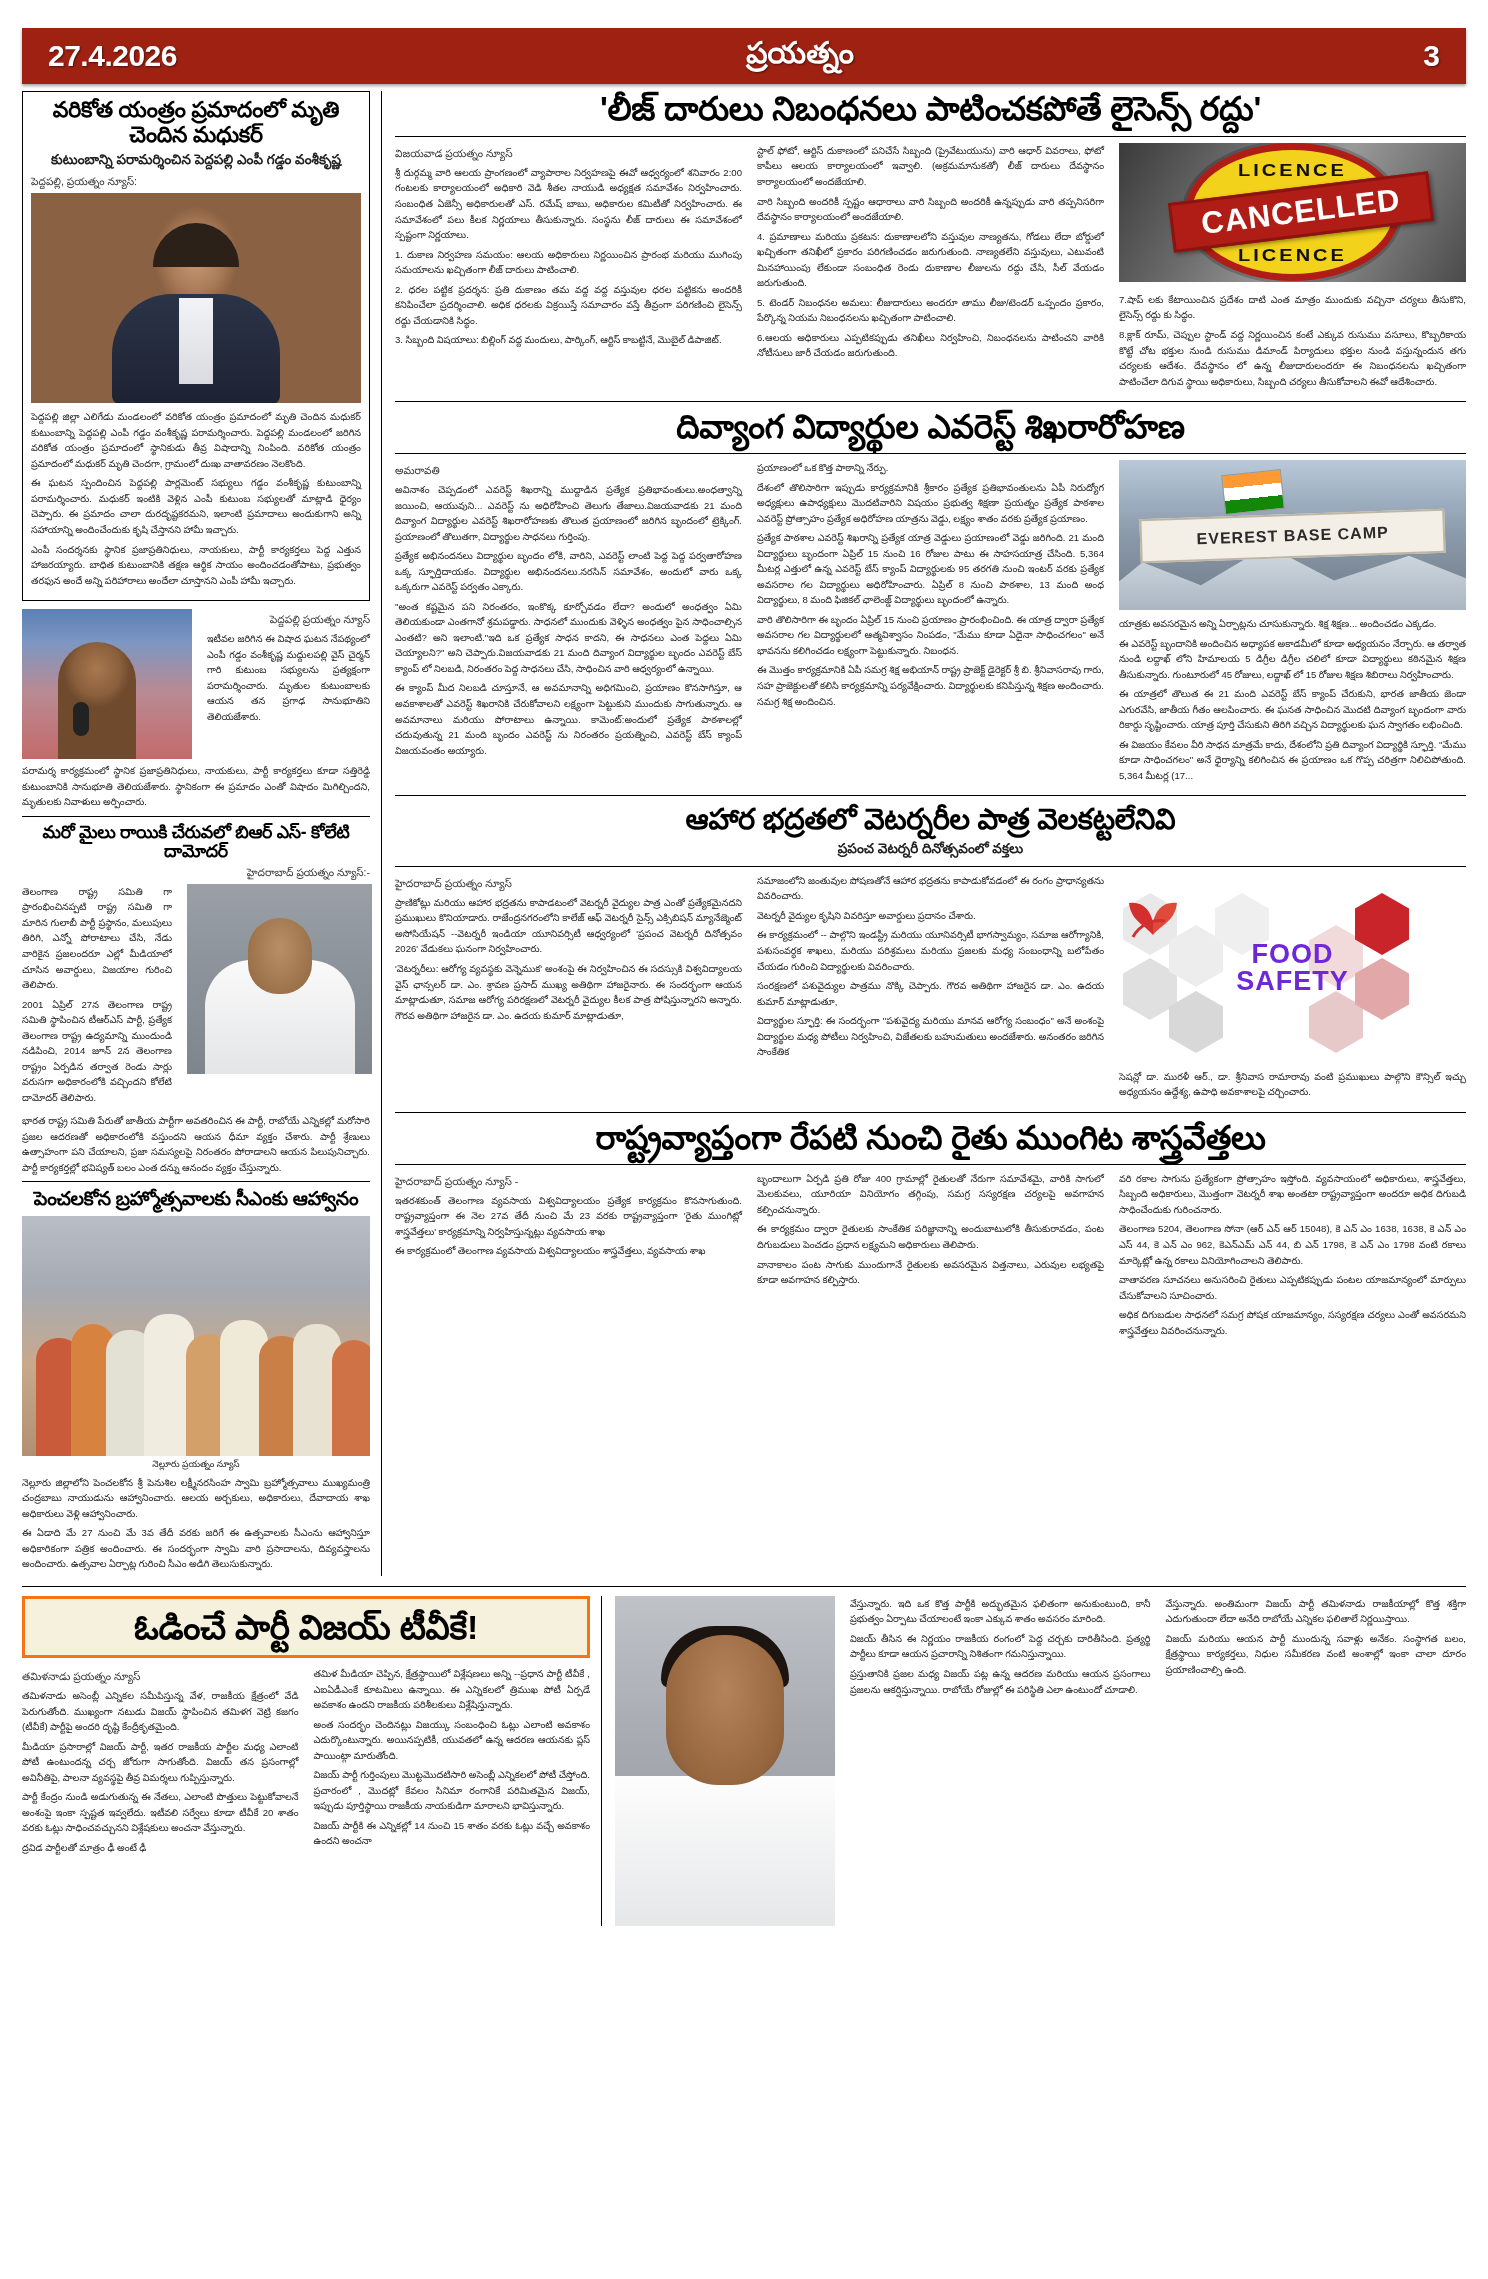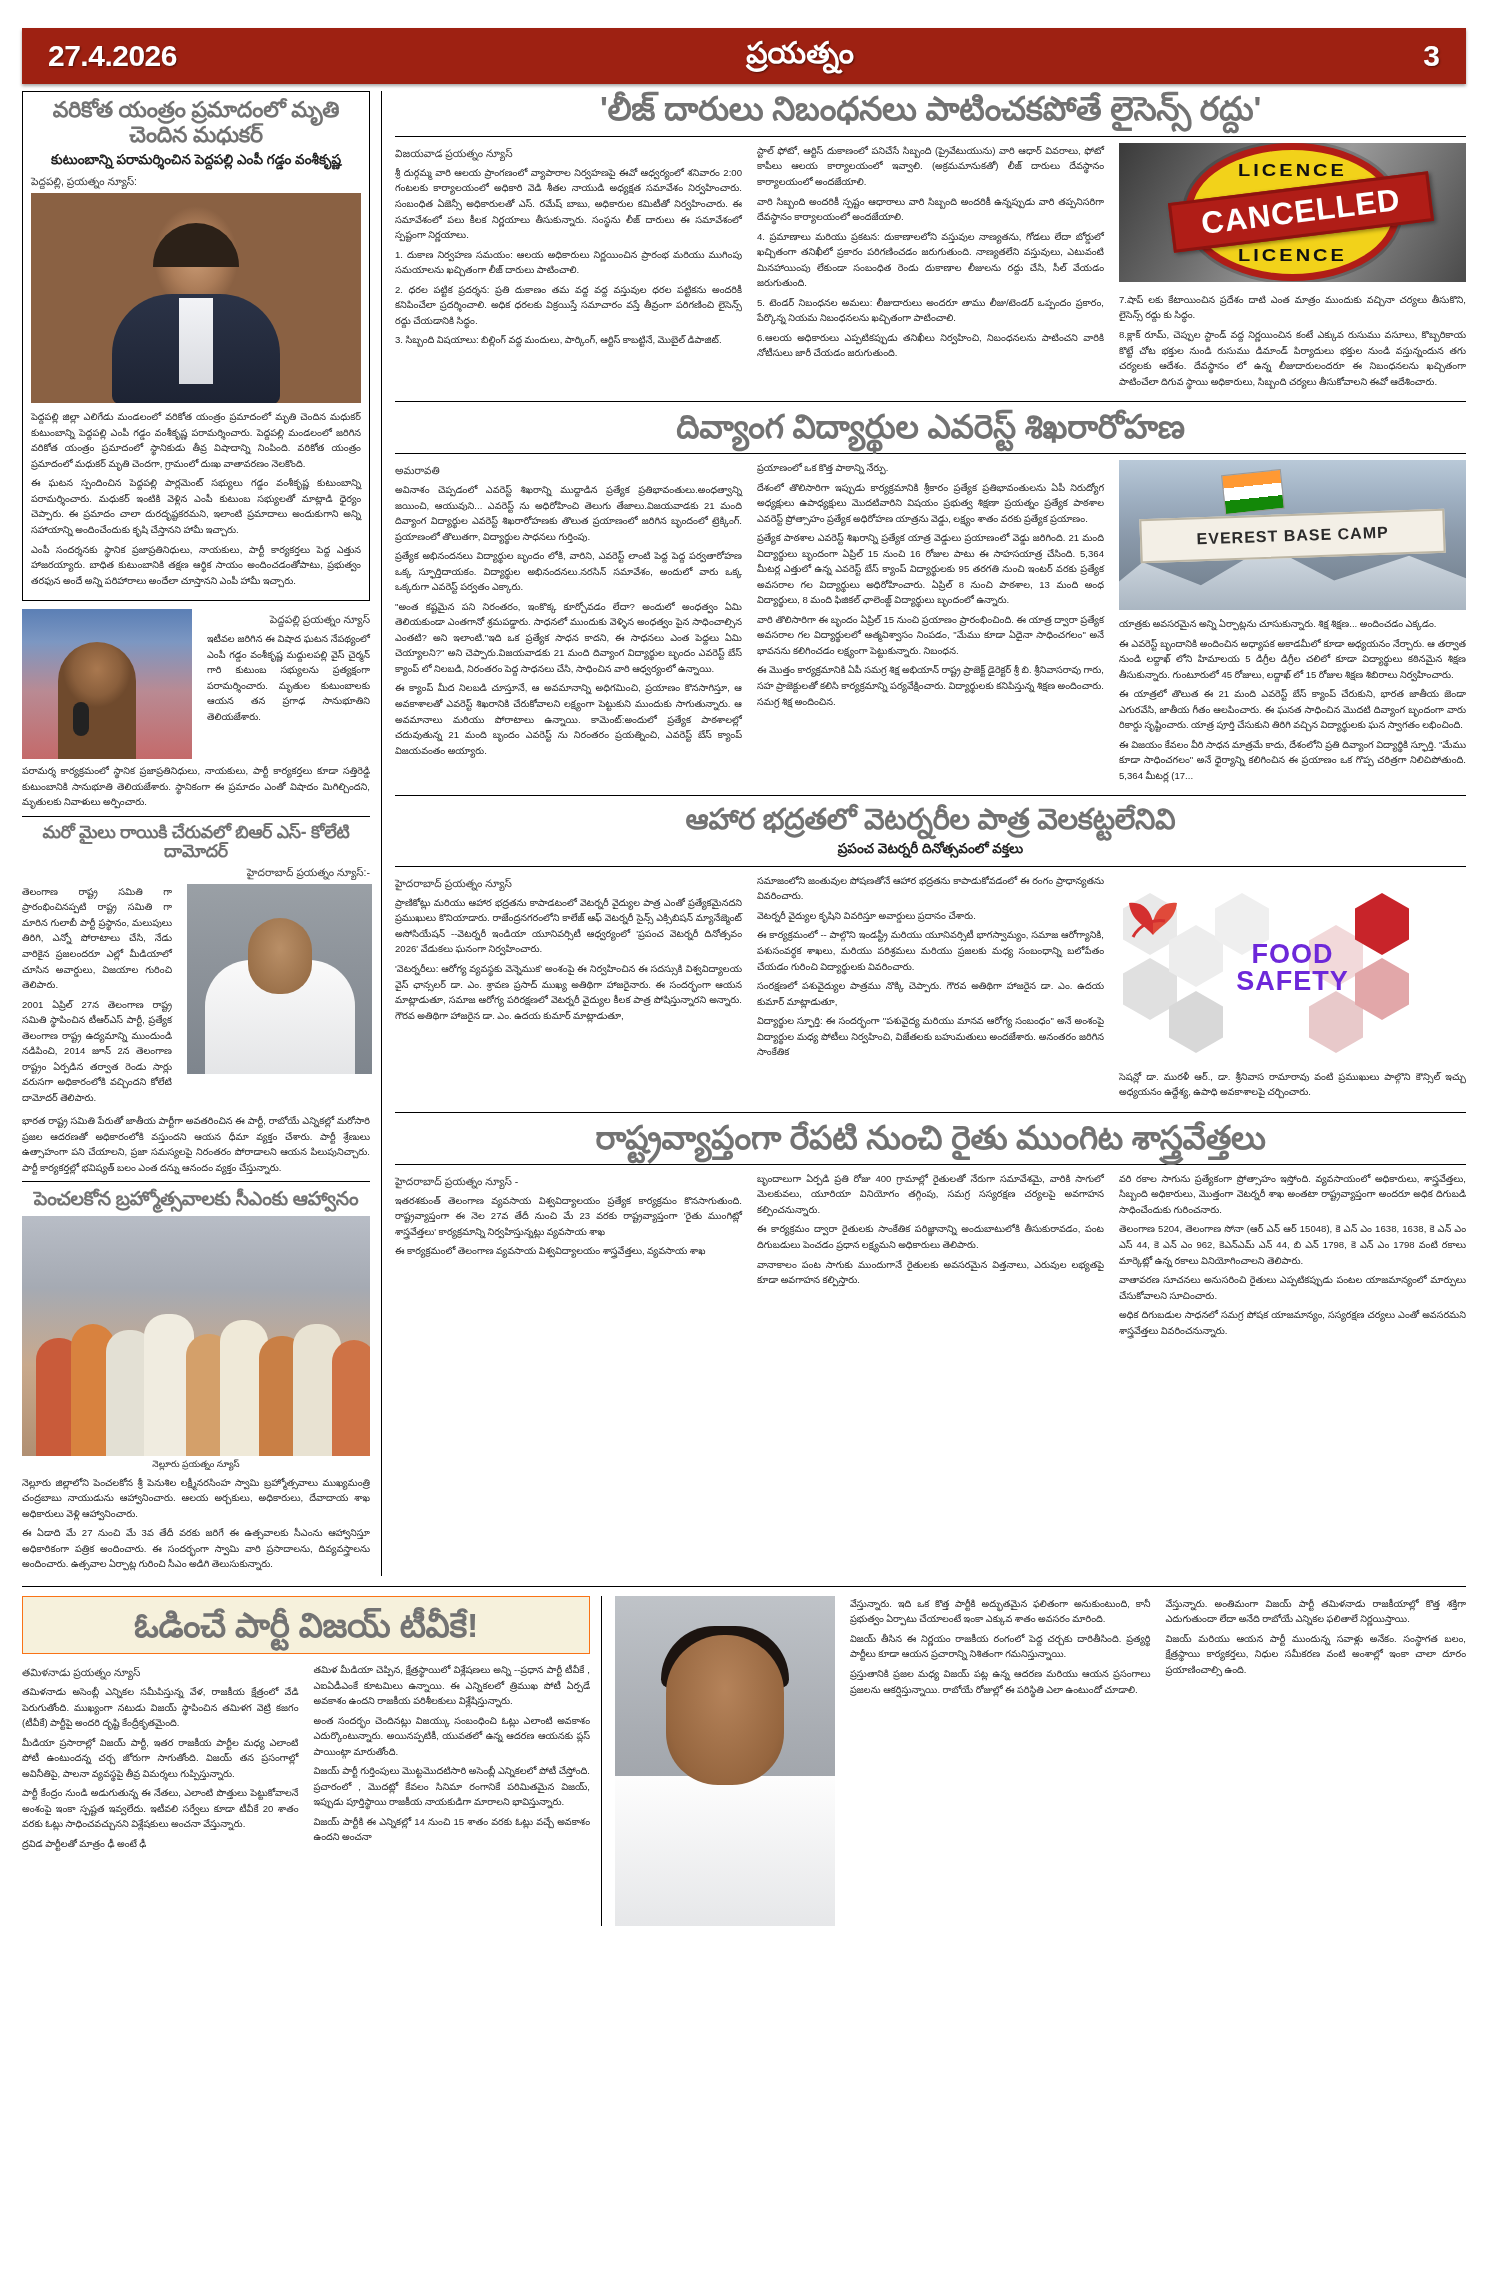--- a/index.html
+++ b/index.html
@@ -31,21 +31,21 @@
     font-size:30px; font-weight:bold;
     text-shadow:1px 1px 2px rgba(0,0,0,.5);
   }
   .masthead .pageno {
     font-size:30px; font-weight:bold;
     text-shadow:1px 1px 2px rgba(0,0,0,.5);
   }
 
   
   .hl {
-    font-weight:bold; color:#737373; line-height:1.12;
+    font-weight:bold; color:#000000; line-height:1.12;
     letter-spacing:-.3px;
   }
   .hl-xl { font-size:33px; text-align:center; }
   .hl-lg { font-size:29px; text-align:center; }
   .hl-md { font-size:22px; }
   .sub {
     font-size:13.5px; font-weight:bold; text-align:center; color:#222;
     margin-top:5px;
   }
   .byline { font-size:10.5px; color:#333; margin:4px 0 3px 0; }
@@ -486,21 +486,21 @@
           </div>
         </div>
       </div>
 
     </div>
   </div>
 
   <div class="bottom">
 
     <div class="bottom-left">
-      <div class="tint" style="border:1px solid #f97316;padding:9px 10px;">
+      <div class="tint" style="border:3px solid #f97316;padding:9px 10px;">
         <div class="hl" style="font-size:34px;text-align:center">ఓడించే పార్టీ విజయ్ టీవీకే!</div>
       </div>
       <div class="flow" style="margin-top:8px">
         <div>
           <div class="byline">తమిళనాడు ప్రయత్నం న్యూస్</div>
           <div class="body-txt">
             <p>తమిళనాడు అసెంబ్లీ ఎన్నికల సమీపిస్తున్న వేళ, రాజకీయ క్షేత్రంలో వేడి పెరుగుతోంది. ముఖ్యంగా నటుడు విజయ్ స్థాపించిన తమిళగ వెట్రి కజగం (టీవీకే) పార్టీపై అందరి దృష్టి కేంద్రీకృతమైంది.</p>
             <p>మీడియా ప్రసారాల్లో విజయ్ పార్టీ, ఇతర రాజకీయ పార్టీల మధ్య ఎలాంటి పోటీ ఉంటుందన్న చర్చ జోరుగా సాగుతోంది. విజయ్ తన ప్రసంగాల్లో అవినీతిపై, పాలనా వ్యవస్థపై తీవ్ర విమర్శలు గుప్పిస్తున్నారు.</p>
             <p>పార్టీ కేంద్రం నుండి అడుగుతున్న ఈ నేతలు, ఎలాంటి పొత్తులు పెట్టుకోవాలనే అంశంపై ఇంకా స్పష్టత ఇవ్వలేదు. ఇటీవలి సర్వేలు కూడా టీవీకే 20 శాతం వరకు ఓట్లు సాధించవచ్చునని విశ్లేషకులు అంచనా వేస్తున్నారు.</p>
             <p>ద్రవిడ పార్టీలతో మాత్రం ఢీ అంటే ఢీ</p>

